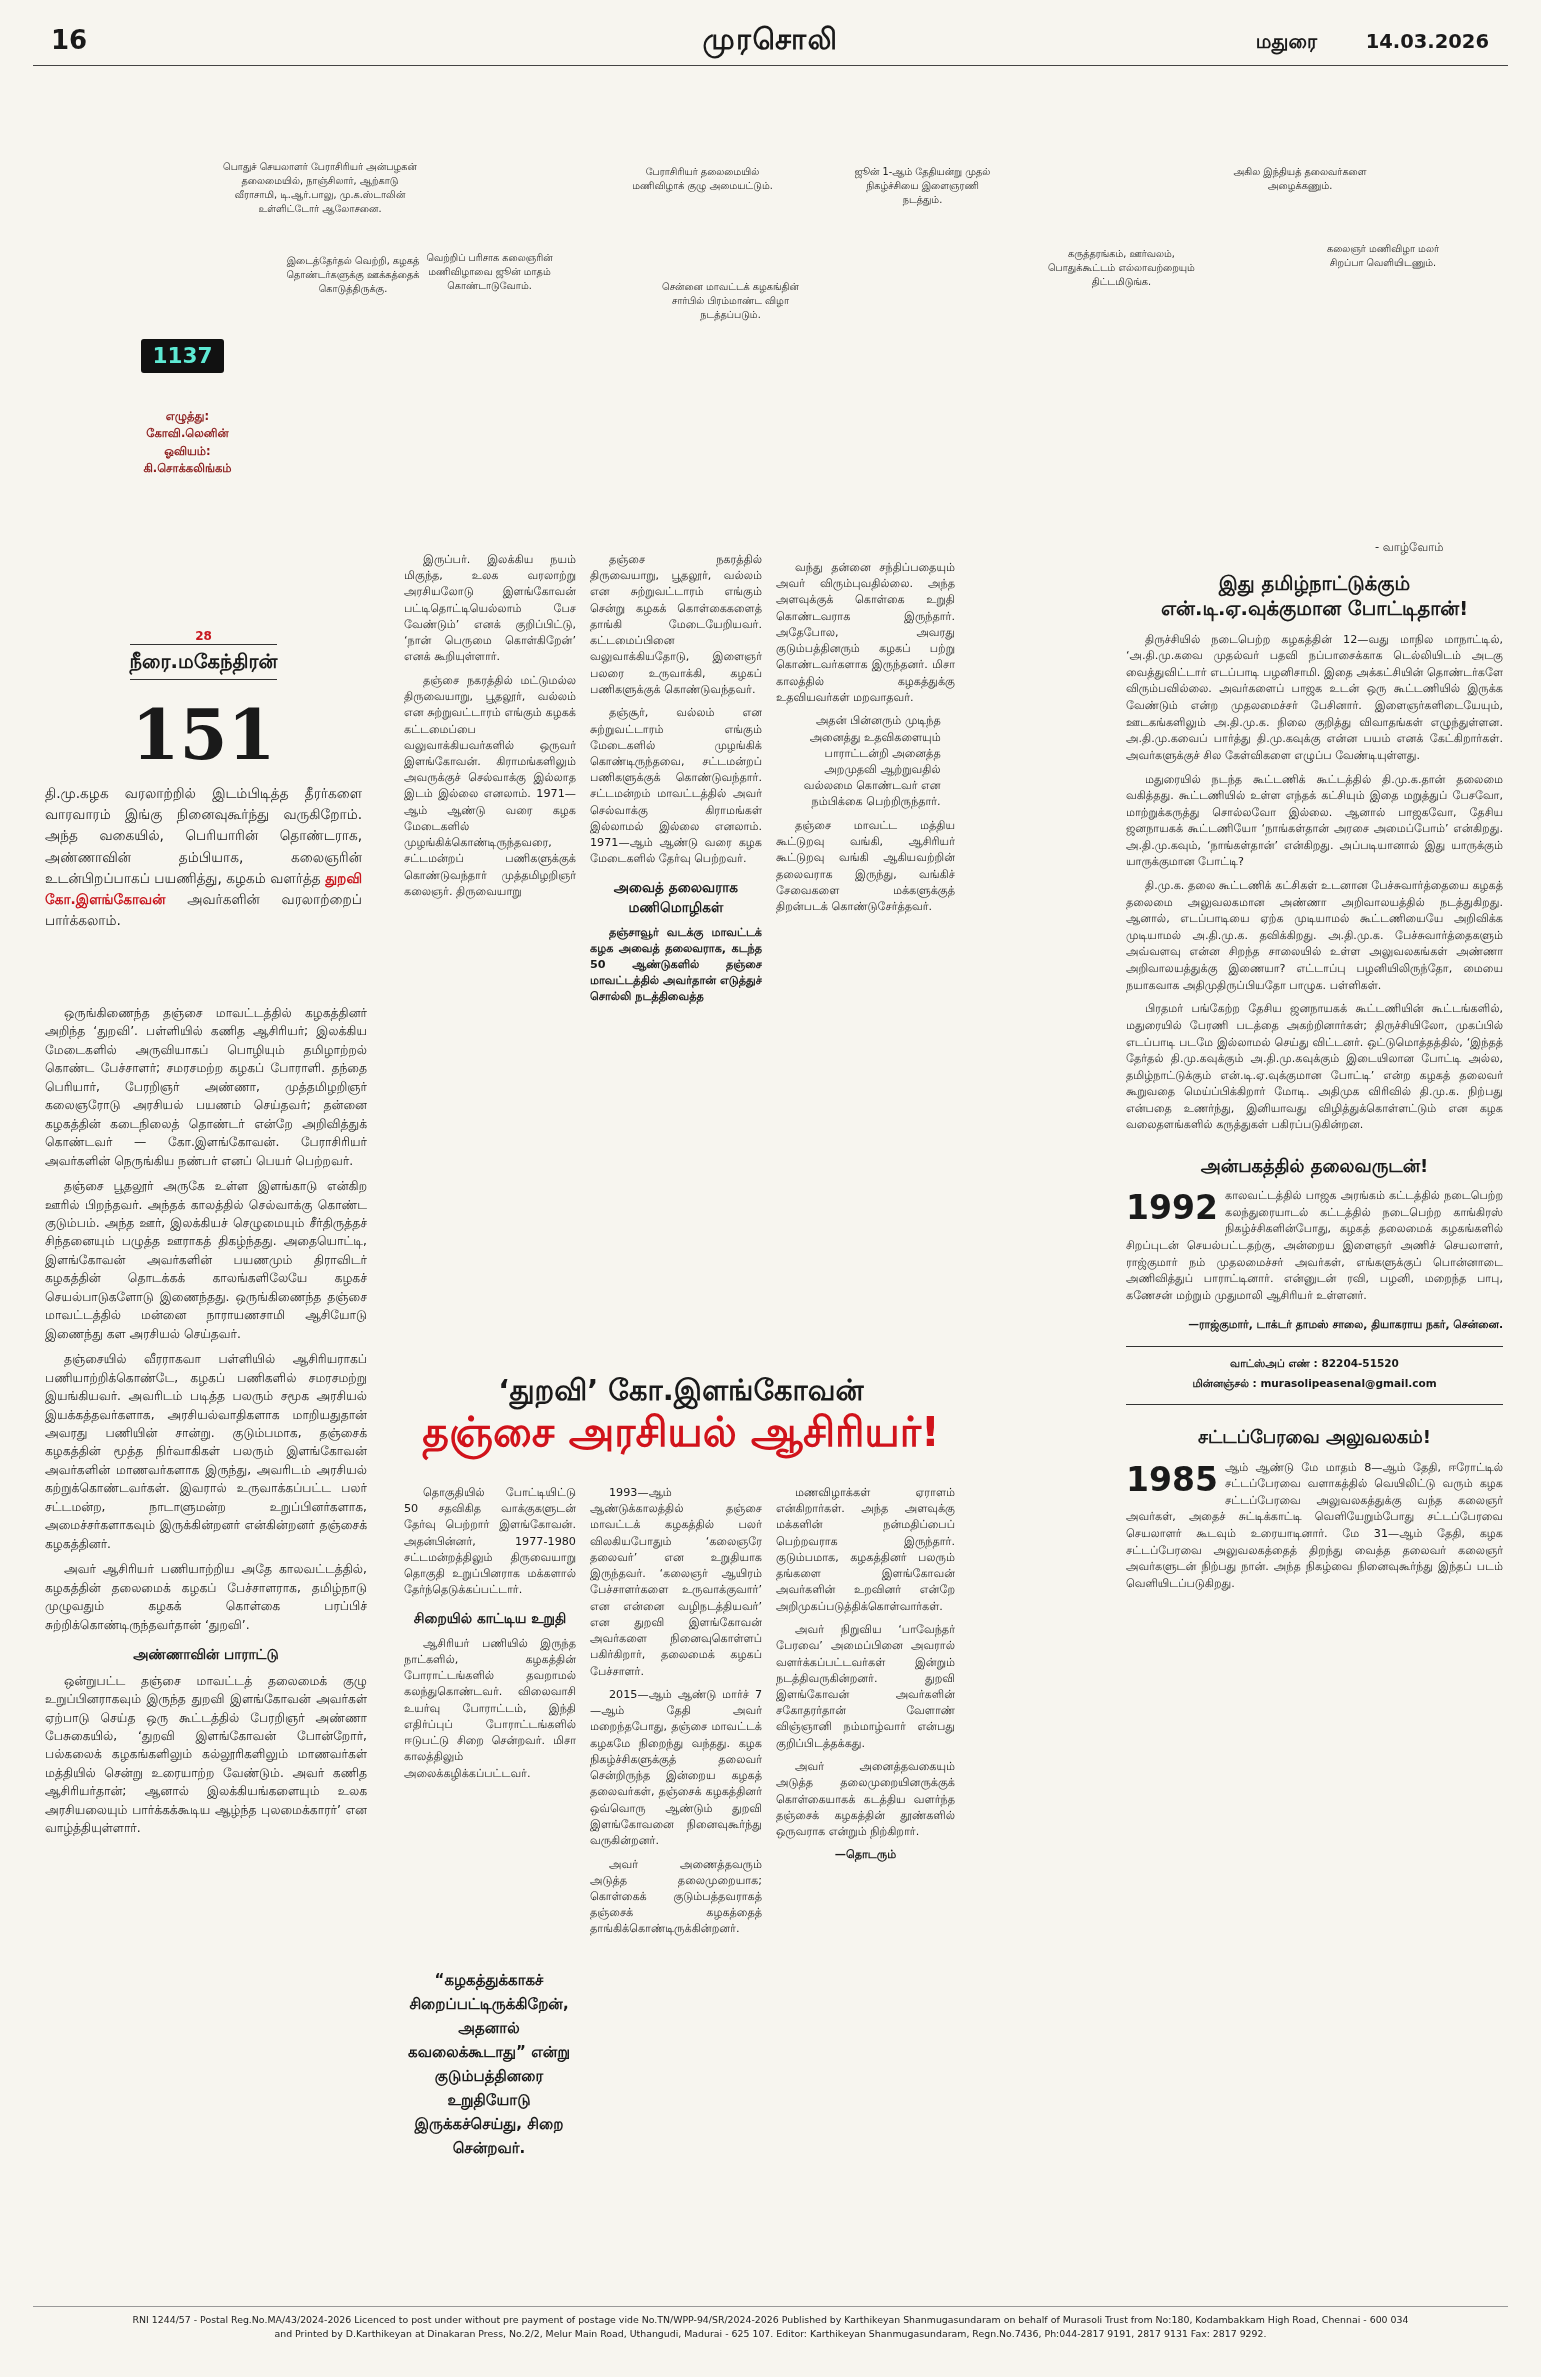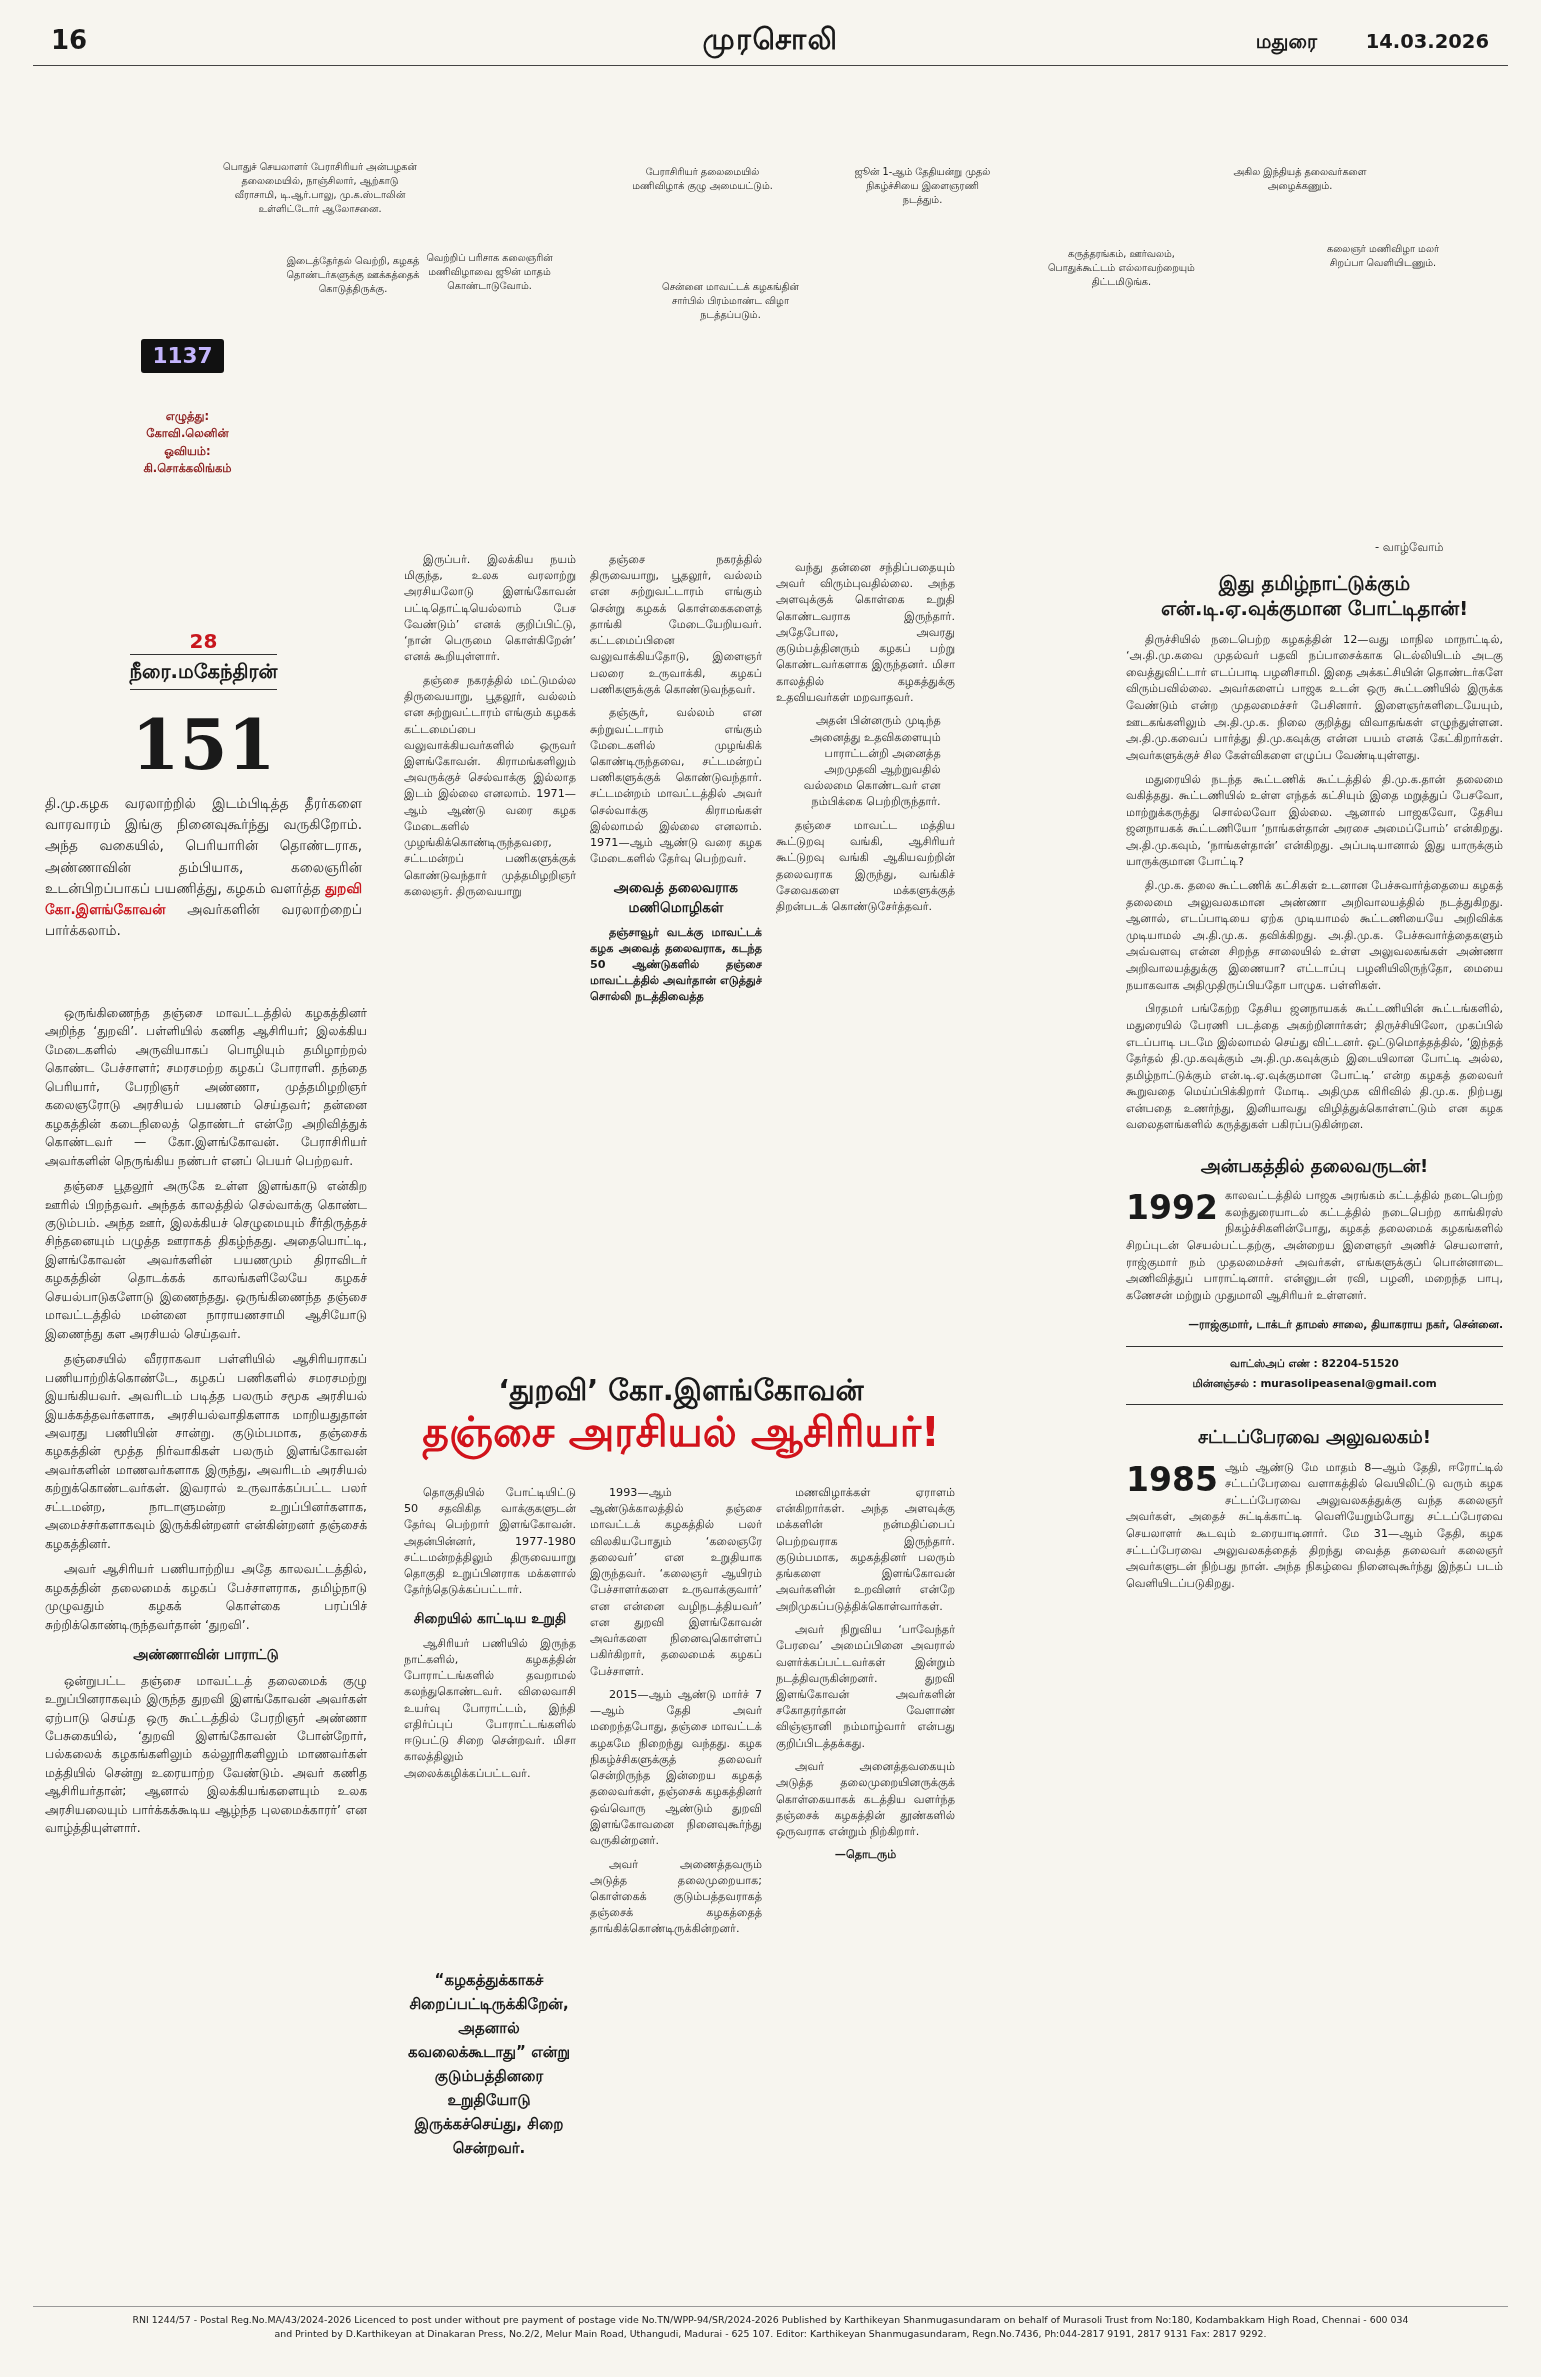--- a/index.html
+++ b/index.html
@@ -12,26 +12,26 @@
   }
   .rule{position:absolute;background:#444;height:1.4px;}
   .thin-rule{position:absolute;background:#999;height:0.7px;}
   
   .page-num{position:absolute;left:51px;top:24.5px;font-size:26px;font-weight:bold;}
   .paper-name{position:absolute;left:0;right:0;top:21.6px;text-align:center;font-size:29px;font-weight:bold;letter-spacing:1.4px;}
   .city{position:absolute;right:224px;top:30px;font-size:19.5px;font-weight:bold;}
   .date{position:absolute;right:52px;top:30px;font-size:19.5px;font-weight:bold;}
   
   .bubble{position:absolute;font-size:9.7px;line-height:1.45;text-align:center;color:#222;}
-  .comic-number{position:absolute;left:141px;top:339px;background:#111;color:#c4b5fd;font-size:21.6px;font-weight:bold;padding:4.3px 11.5px;border-radius:2.9px;}
+  .comic-number{position:absolute;left:141px;top:339px;background:#111;color:#5eead4;font-size:21.6px;font-weight:bold;padding:4.3px 11.5px;border-radius:2.9px;}
   .credits{position:absolute;left:108px;top:408px;width:159px;text-align:center;color:#8b1d1d;font-size:11.5px;line-height:1.5;font-weight:bold;}
   .signoff{position:absolute;left:1375px;top:540px;font-size:11.5px;color:#333;}
   
   .serial{position:absolute;left:45px;top:629px;width:317px;text-align:center;}
-  .episode{color:#c8161d;font-weight:bold;font-size:20px;display:block;}
+  .episode{color:#c8161d;font-weight:bold;font-size:12px;display:block;}
   .author{font-size:19.5px;font-weight:bold;border-top:1.4px solid #333;border-bottom:1.4px solid #333;padding:4.3px 0;display:inline-block;margin-top:1.4px;}
   .big-num{font-family:"DejaVu Serif","Liberation Serif",serif;font-size:69px;font-weight:bold;line-height:1.05;margin-top:19px;}
   .intro{margin-top:11.5px;font-size:13.7px;line-height:1.55;text-align:justify;font-weight:500;}
   .hl-red{color:#c8161d;font-weight:bold;}
   
   .col{position:absolute;font-size:11.2px;line-height:1.45;text-align:justify;overflow:hidden;}
   .col p{margin:0 0 7.2px 0;text-indent:19px;}
   .col1{left:45px;top:1004px;width:322px;height:1274px;font-size:12.3px;line-height:1.5;}
   .c2pre{left:404px;top:552px;width:172px;height:817px;}
   .c3pre{left:590px;top:552px;width:172px;height:817px;}

